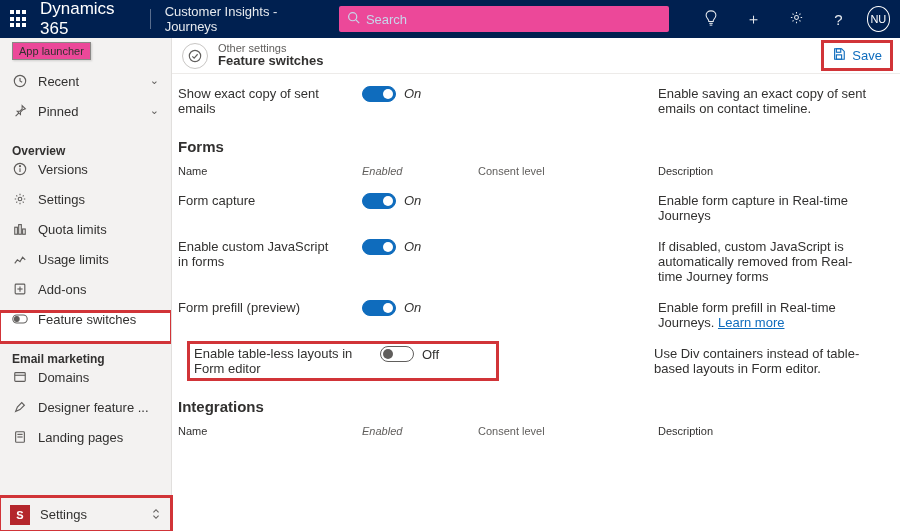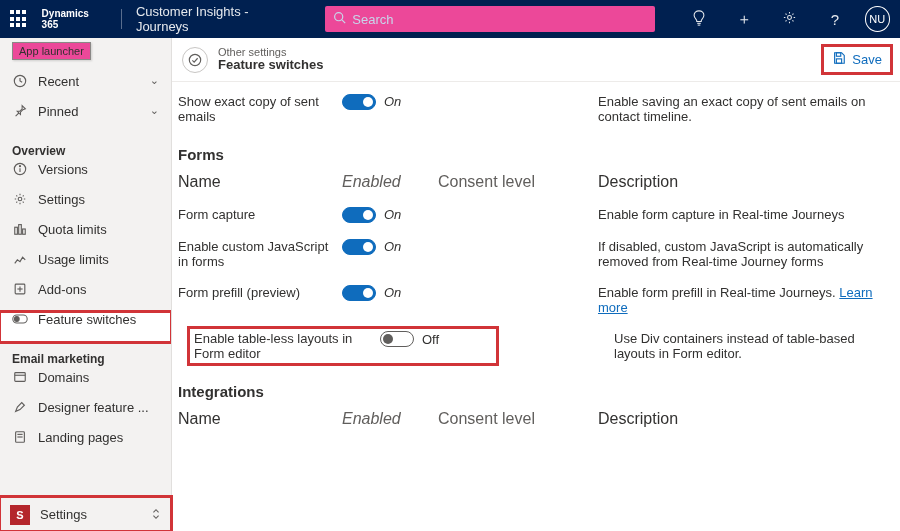--- a/index.html
+++ b/index.html
@@ -2,21 +2,21 @@
 <html><head>
 <meta charset="utf-8">
 <style>
   * { box-sizing: border-box; margin: 0; padding: 0; font-family: "Segoe UI", Arial, sans-serif; }
   body { width: 900px; height: 531px; overflow: hidden; background: #fff; font-size: 13px; color: #323130; }
 
   
   .topbar { height: 38px; background: #002050; color: #fff; display: flex; align-items: center; padding: 0 10px; gap: 14px; }
   .waffle { width: 18px; height: 18px; display: flex; flex-wrap: wrap; gap: 2px; cursor: pointer; }
   .waffle span { width: 4px; height: 4px; background: #fff; }
-  .brand { font-weight: 700; font-size: 10px; }
+  .brand { font-weight: 400; font-size: 17px; }
   .divider-v { width: 1px; height: 20px; background: rgba(255,255,255,.35); }
   .module { font-size: 13px; opacity: .9; }
   .search { flex: 0 0 330px; height: 26px; background: #ec4899; border-radius: 2px; display: flex; align-items: center; padding: 0 8px; color: #c7d6ea; gap: 6px; margin-left: 10px;}
   .search input { background: transparent; border: 0; outline: 0; color: #fff; font-size: 13px; flex: 1; }
   .search input::placeholder { color: #c7d6ea; }
   .topbar-spacer { flex: 1; }
   .top-icon { width: 32px; text-align: center; cursor: pointer; font-size: 15px; color: #fff; opacity: .9;}
   .avatar { width: 26px; height: 26px; border-radius: 50%; border: 1px solid #fff; display: flex; align-items: center; justify-content: center; font-size: 11px; }
 
   
@@ -28,37 +28,37 @@
   .nav-icon { width: 16px; text-align: center; color: #605e5c; font-size: 13px; }
   .nav-chevron { margin-left: auto; color: #605e5c; font-size: 11px; }
   .nav-heading { font-weight: 700; font-size: 12px; padding: 10px 12px 4px; color: #323130; }
   .nav-active { background: #fff; font-weight: 400; }
   .hl-red { outline: 3px solid #d13438; outline-offset: -1px; }
   .context-switch { margin-top:auto; height: 34px; border-top:1px solid #e1dfdd; display:flex; align-items:center; gap:10px; padding:0 10px; background:#f3f2f1; cursor:pointer;}
   .cs-badge { width:20px; height:20px; background:#b4262c; color:#fff; display:flex;align-items:center;justify-content:center; font-size:11px; font-weight:600;}
   .cs-chev { margin-left:auto; font-size:11px; color:#605e5c;}
 
   .main { flex: 1; display: flex; flex-direction: column; min-width:0;}
-  .toolbar { height: 44px; border-bottom: 1px solid #edebe9; display: flex; align-items: center; padding: 0 10px; gap: 10px; }
+  .toolbar { height: 36px; border-bottom: 1px solid #edebe9; display: flex; align-items: center; padding: 0 10px; gap: 10px; }
   .tool-icon { width: 26px; height: 26px; border: 1px solid #c8c6c4; border-radius: 50%; display: flex; align-items: center; justify-content: center; color: #605e5c; font-size:13px;}
   .bc { display:flex; flex-direction:column; line-height:1.1;}
   .bc-top { font-size: 11px; color: #605e5c; }
   .bc-main { font-size: 13px; font-weight: 600; }
   .save-btn { margin-left: auto; display: flex; align-items: center; gap: 6px; padding: 4px 8px; color: #0f6cbd; cursor: pointer; font-size: 13px; }
   .hl-red-thick { outline: 3px solid #d13438; }
 
   .content { flex: 1; overflow-y: auto; padding: 4px 24px 10px 0; position:relative; }
   .scroll-inner { padding-left: 4px;}
-  .row { display: flex; padding: 8px 0; }
+  .row { display: flex; padding: 8px 0; gap: 20px; }
   .col-name { width: 166px; padding-left:2px; color:#323130; }
   .col-enabled { width: 96px; display:flex; align-items:flex-start; gap:8px;font-style:italic; }
   .col-consent { width: 160px; }
   .col-desc { flex: 1; color:#323130; }
   .section-h { font-weight: 700; font-size: 15px; padding: 14px 0 4px 2px; }
-  .headers { color:#605e5c; font-size:16px; padding-top:6px;}
+  .headers { color:#605e5c; font-size:11px; padding-top:6px;}
   .toggle { width: 34px; height: 16px; border-radius: 10px; position: relative; background:#fff; border:1px solid #605e5c; flex-shrink:0; cursor:pointer;}
   .toggle.on { background: #0f6cbd; border-color:#0f6cbd;}
   .toggle .knob { width: 10px; height: 10px; border-radius: 50%; background: #605e5c; position: absolute; top: 2px; left: 2px; transition:.1s;}
   .toggle.on .knob { background:#fff; left:20px; }
   .tlabel { font-size:13px;}
   a.link { color:#0f6cbd; text-decoration:underline; cursor:pointer;}
   .row-hl { outline:3px solid #d13438; outline-offset:2px;margin-left:16px;}
 
   .content::-webkit-scrollbar { width:8px;}
   .content::-webkit-scrollbar-thumb{ background:#c8c6c4; border-radius:4px;}

